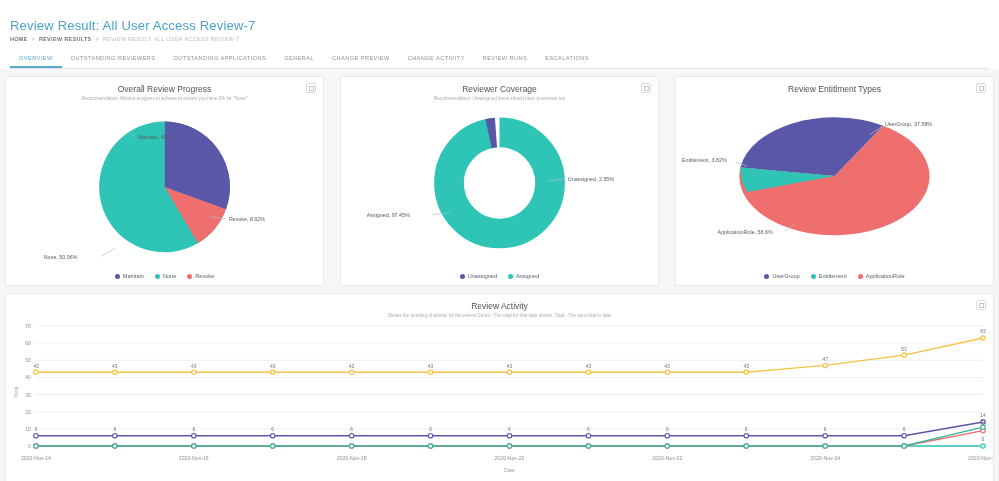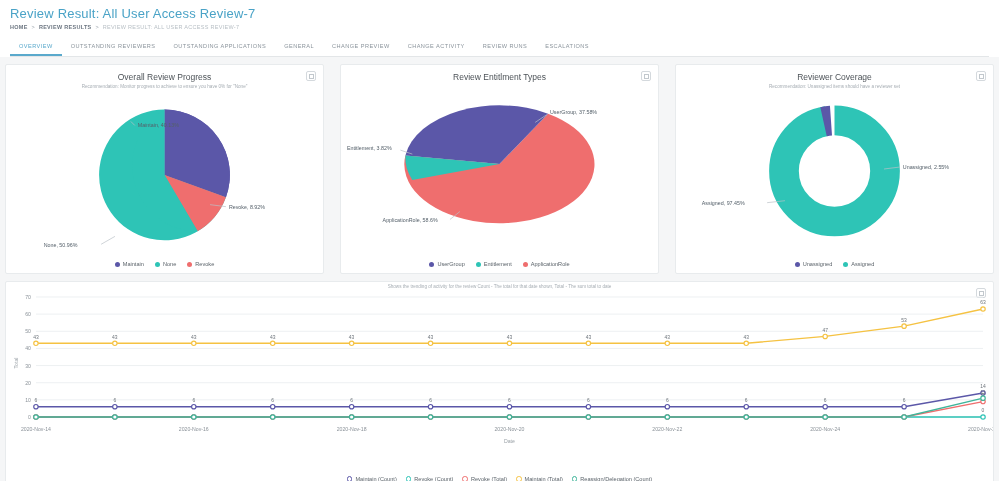--- a/index.html
+++ b/index.html
@@ -6,21 +6,21 @@
   html, body { margin:0; padding:0; }
   body {
     width: 999px; height: 481px;
     background: #f5f6f7;
     font-family: "Liberation Sans", sans-serif;
     color: #4a4a4a;
     overflow: hidden;
   }
 
   
-  .page-header { background:#ffffff; padding: 6px 10px 0 10px; }
+  .page-header { background:#ffffff; padding: 18px 10px 0 10px; }
   .page-title {
     font-size: 13px; color:#4aa3c7; font-weight:400;
     letter-spacing: .2px; margin: 0 0 3px 0;
   }
   .breadcrumb { font-size: 5.5px; letter-spacing:.3px; color:#9aa3ab; margin-bottom:9px; }
   .breadcrumb .crumb-strong { color:#6b7580; font-weight:bold; }
   .breadcrumb .sep { margin:0 2px; }
   .breadcrumb .crumb-cur { color:#b9c0c6; }
 
   .tabs { display:flex; align-items:flex-end; gap:0; border-bottom:1px solid #e3e6e8; }
@@ -138,20 +138,52 @@
         <span class="dot" style="background:#ef6e6e"></span>
         <span>Revoke</span>
       </div>
     </div>
   </div>
 
   <div class="card">
     <div class="card-menu">
         <span></span>
       </div>
+    <div class="card-title">Reviewer Coverage</div>
+    <div class="card-sub">Recommendation: Unassigned items should have a reviewer set</div>
+    <div class="chart-area">
+      <svg viewBox="0 0 320 160" preserveAspectRatio="xMidYMid meet">
+        <g transform="translate(160,82)">
+
+          <circle r="51" fill="none" stroke="#2ec4b6" stroke-width="30" transform="rotate(-90)" stroke-dasharray="312.3 8.2"></circle>
+
+          <circle r="51" fill="none" stroke="#5b57a8" stroke-width="30" transform="rotate(-94)" stroke-dasharray="0 312.3 8.2 0"></circle>
+        </g>
+        <path class="leader" d="M 110 112 L 92 114"></path>
+        <text class="pie-lbl" x="26" y="116">Assigned, 97.45%</text>
+        <path class="leader" d="M 210 80 L 226 78"></path>
+        <text class="pie-lbl" x="229" y="80">Unassigned, 2.55%</text>
+      </svg>
+    </div>
+    <div class="legend">
+      <div class="li">
+        <span class="dot" style="background:#5b57a8"></span>
+        <span>Unassigned</span>
+      </div>
+      <div class="li">
+        <span class="dot" style="background:#2ec4b6"></span>
+        <span>Assigned</span>
+      </div>
+    </div>
+  </div>
+
+  <div class="card">
+    <div class="card-menu">
+        <span></span>
+      </div>
     <div class="card-title">Review Entitlment Types</div>
     <div class="card-sub"></div>
     <div class="chart-area">
       <svg viewBox="0 0 320 160" preserveAspectRatio="xMidYMid meet">
         <g transform="translate(160,80)">
 
           <g transform="scale(1,0.62)">
 
             <path d="M 0 0 L -95 -14 A 96 96 0 1 0 49 -82 Z" fill="#ef6e6e"></path>
 
@@ -176,59 +208,28 @@
       <div class="li">
         <span class="dot" style="background:#2ec4b6"></span>
         <span>Entitlement</span>
       </div>
       <div class="li">
         <span class="dot" style="background:#ef6e6e"></span>
         <span>ApplicationRole</span>
       </div>
     </div>
   </div>
-
-  <div class="card">
-    <div class="card-menu">
-        <span></span>
-      </div>
-    <div class="card-title">Reviewer Coverage</div>
-    <div class="card-sub">Recommendation: Unassigned items should have a reviewer set</div>
-    <div class="chart-area">
-      <svg viewBox="0 0 320 160" preserveAspectRatio="xMidYMid meet">
-        <g transform="translate(160,82)">
-
-          <circle r="51" fill="none" stroke="#2ec4b6" stroke-width="30" transform="rotate(-90)" stroke-dasharray="312.3 8.2"></circle>
-
-          <circle r="51" fill="none" stroke="#5b57a8" stroke-width="30" transform="rotate(-94)" stroke-dasharray="0 312.3 8.2 0"></circle>
-        </g>
-        <path class="leader" d="M 110 112 L 92 114"></path>
-        <text class="pie-lbl" x="26" y="116">Assigned, 97.45%</text>
-        <path class="leader" d="M 210 80 L 226 78"></path>
-        <text class="pie-lbl" x="229" y="80">Unassigned, 2.55%</text>
-      </svg>
-    </div>
-    <div class="legend">
-      <div class="li">
-        <span class="dot" style="background:#5b57a8"></span>
-        <span>Unassigned</span>
-      </div>
-      <div class="li">
-        <span class="dot" style="background:#2ec4b6"></span>
-        <span>Assigned</span>
-      </div>
-    </div>
-  </div>
 </div>
 
 <div class="row-bottom">
   <div class="card card-wide">
     <div class="card-menu">
         <span></span>
       </div>
+    <div class="card-title">Review Activity</div>
     <div class="card-sub">Shows the trending of activity for the review Count - The total for that date shown, Total - The sum total to date</div>
 
     <div class="chart-area" style="height:164px">
       <svg id="activity-svg" viewBox="0 0 989 164" preserveAspectRatio="none">
           <line x1="30" y1="128" x2="979" y2="128" class="grid-line"></line>
           <text x="25" y="130" class="tick-lbl" text-anchor="end">0</text>
           <line x1="30" y1="110.85714285714286" x2="979" y2="110.85714285714286" class="grid-line"></line>
           <text x="25" y="112.85714285714286" class="tick-lbl" text-anchor="end">10</text>
           <line x1="30" y1="93.71428571428572" x2="979" y2="93.71428571428572" class="grid-line"></line>
           <text x="25" y="95.71428571428572" class="tick-lbl" text-anchor="end">20</text>

